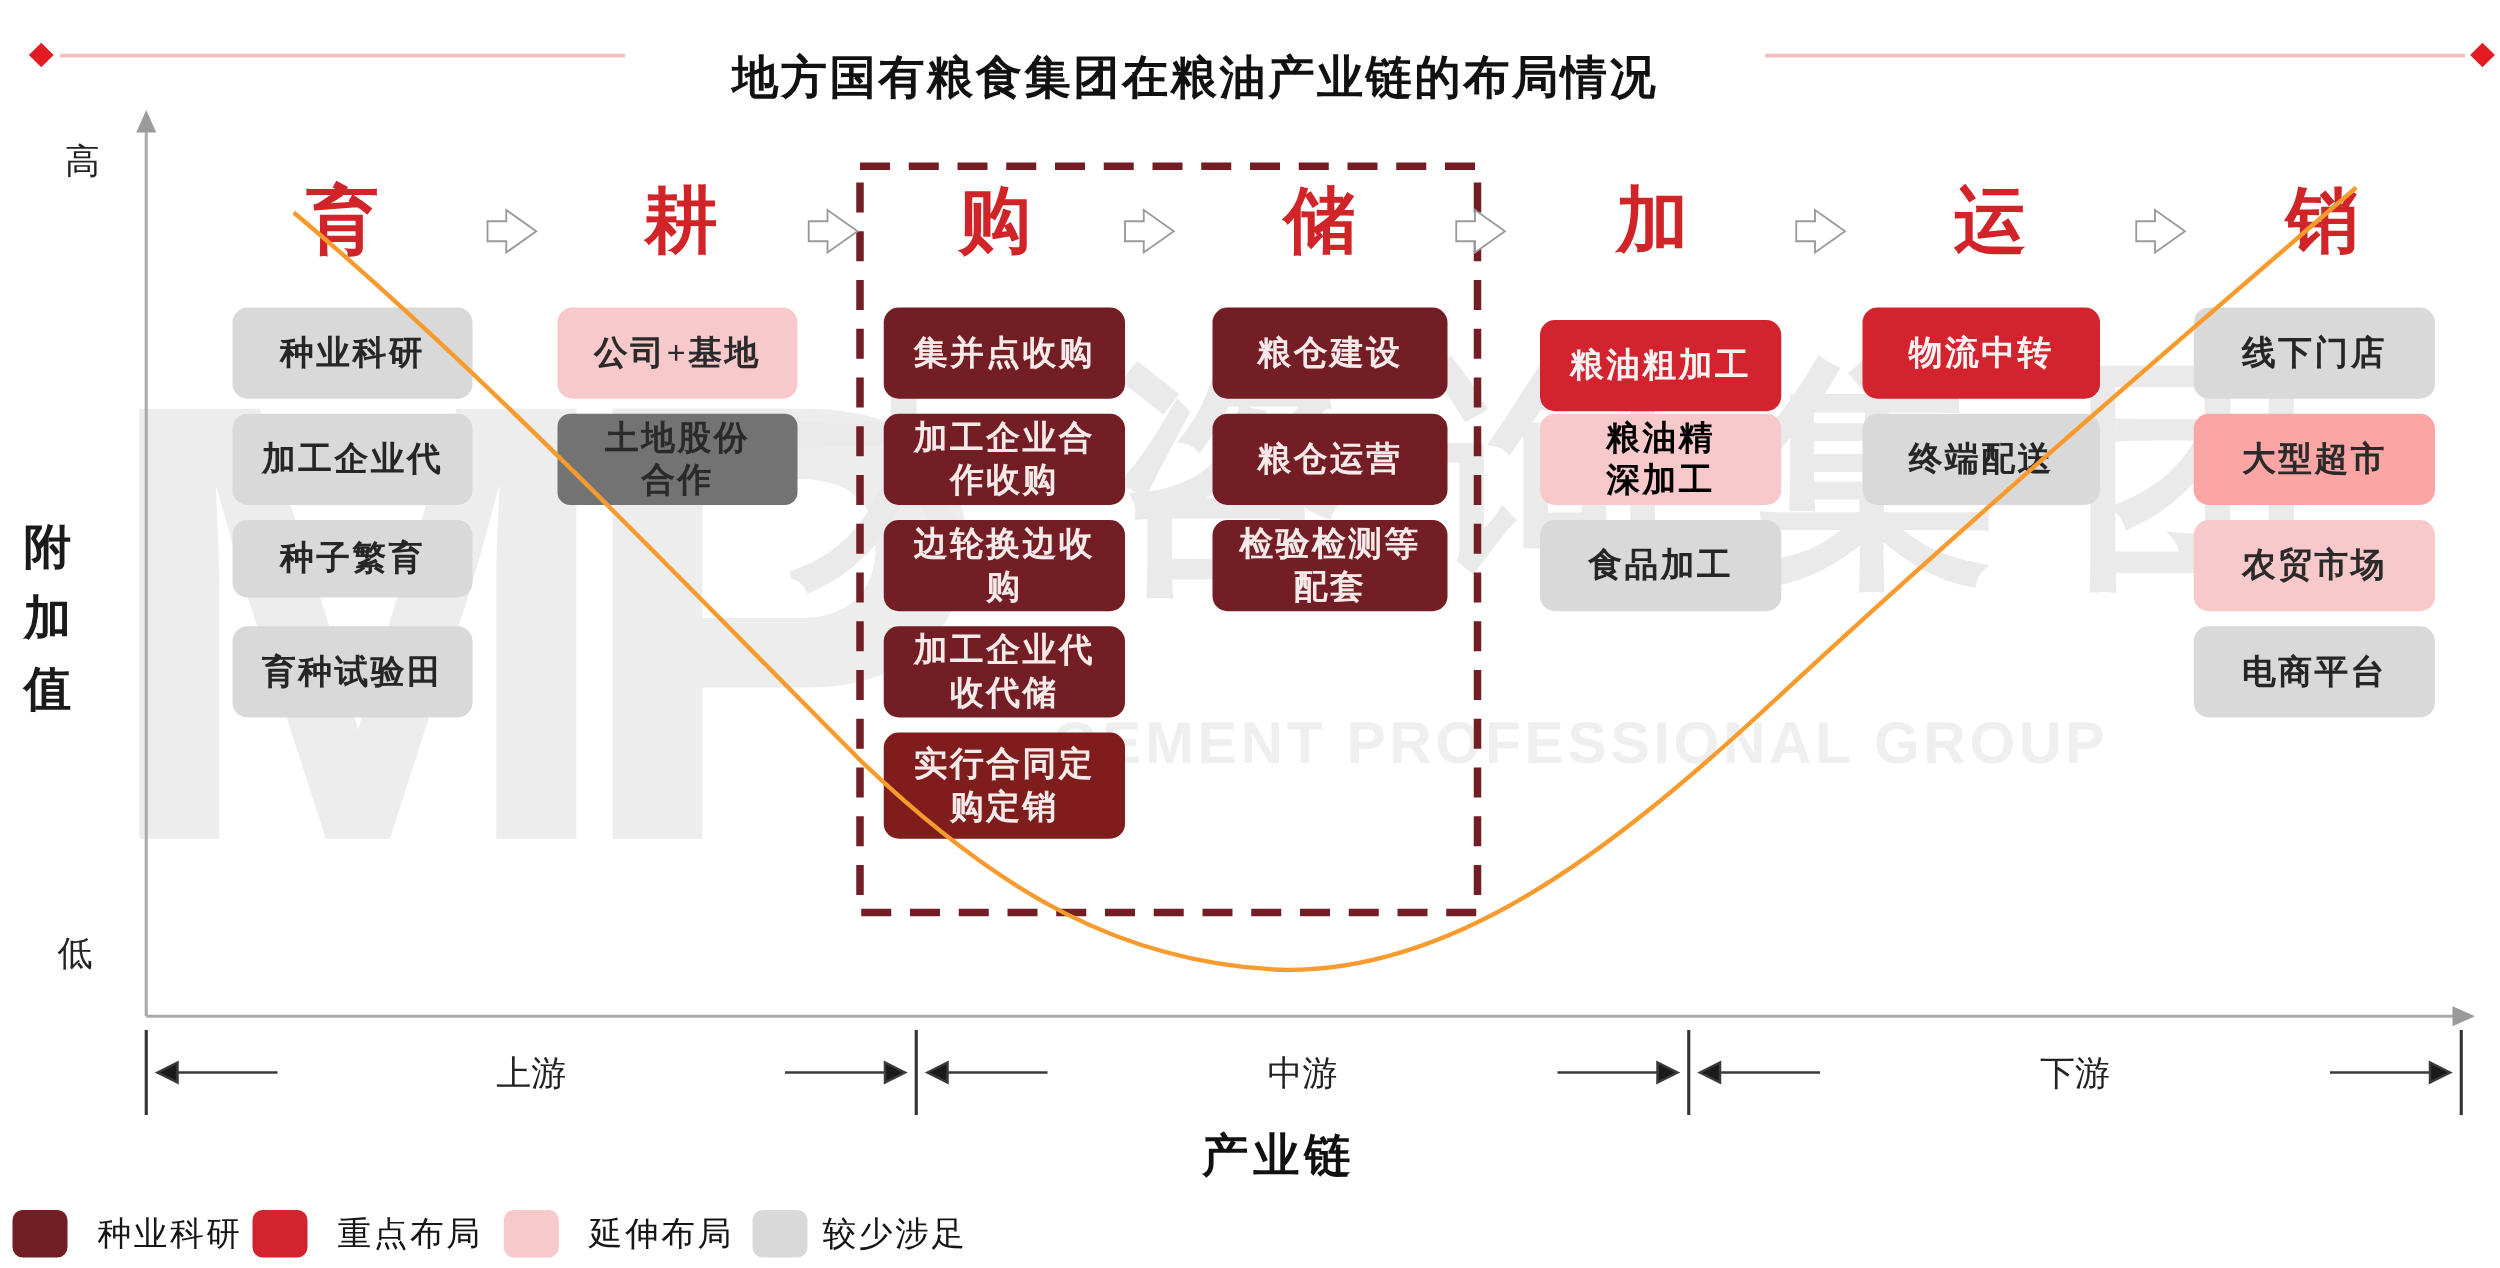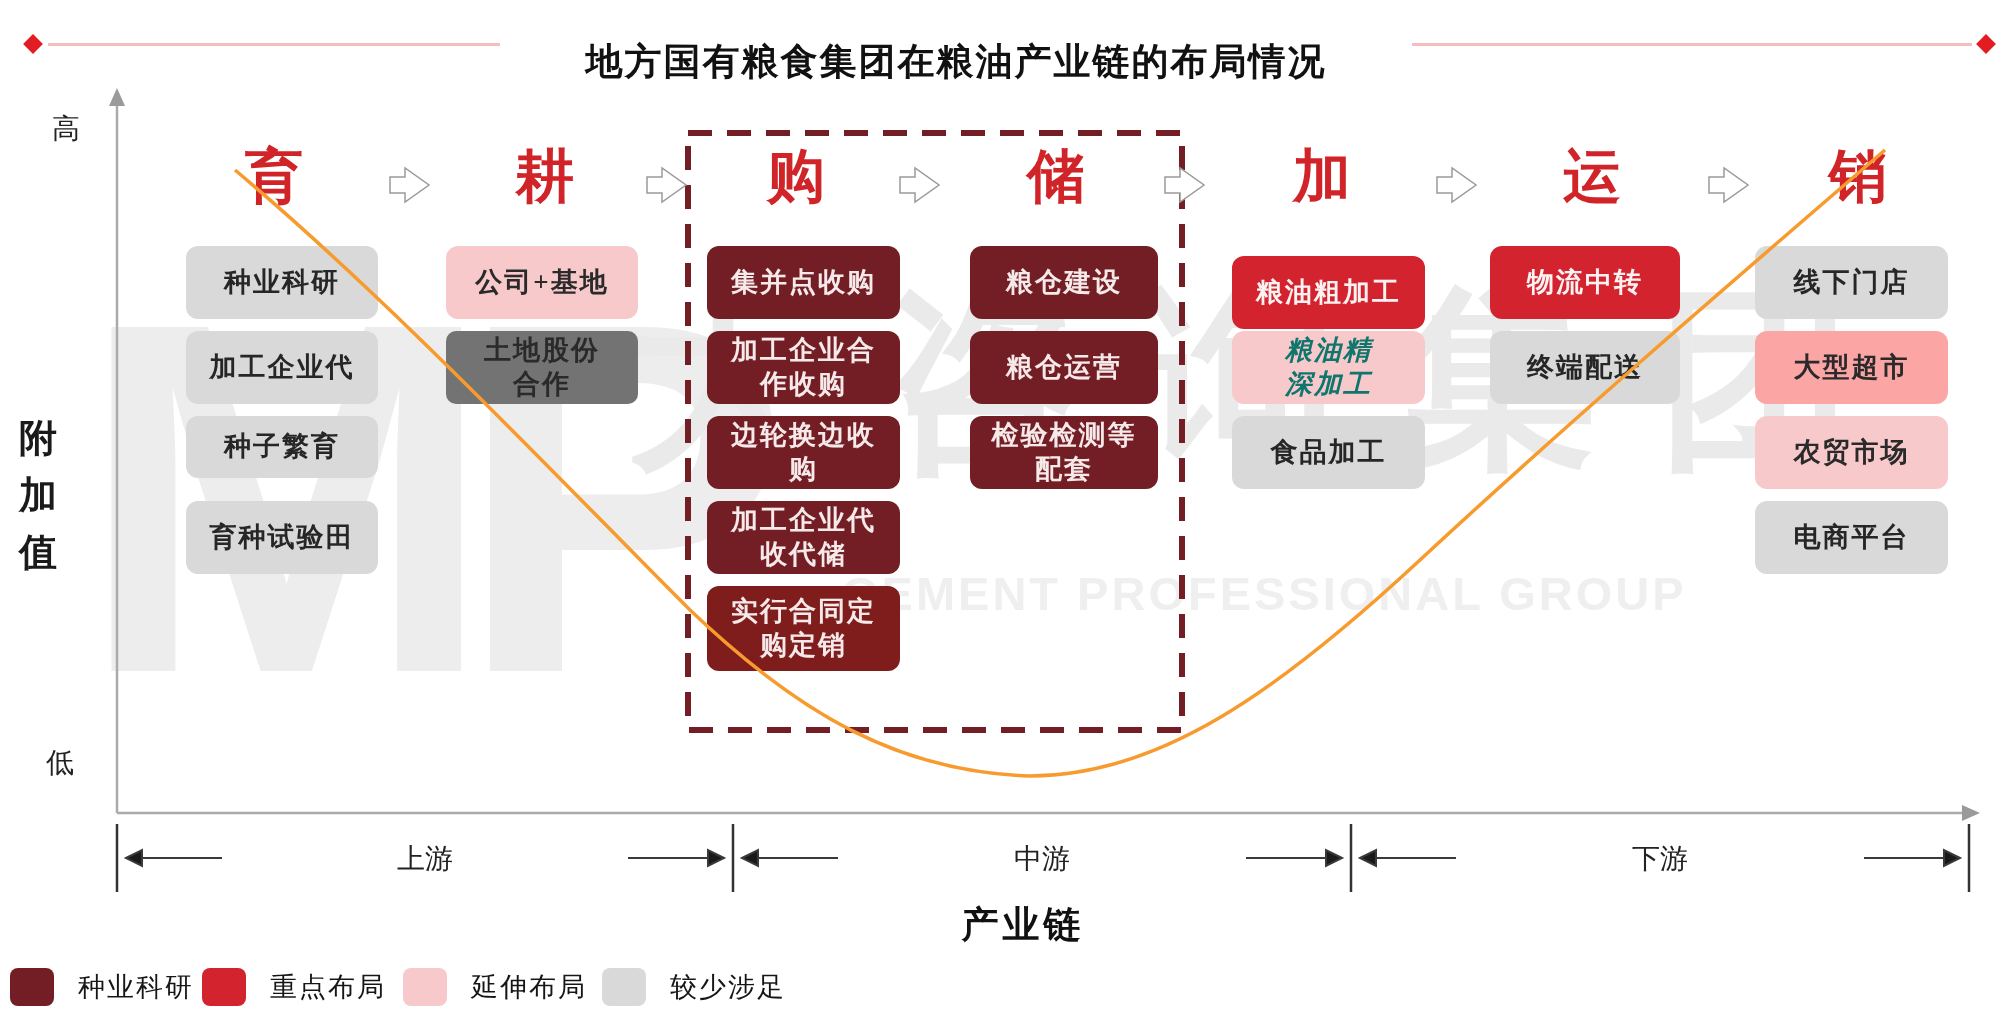--- a/index.html
+++ b/index.html
@@ -83,21 +83,21 @@
 收代储</div>
       <div class="item-box" style="left: 707px; width: 193px; top: 586px; height: 85px; background: #7f1d1d; color: rgb(246, 233, 233);">实行合同定
 购定销</div>
       <div class="stage-header" style="left: 976px; color: rgb(209, 36, 40);">储</div>
       <div class="item-box" style="left: 970px; width: 188px; top: 246px; height: 73px; background: rgb(115, 29, 36); color: rgb(246, 233, 233);">粮仓建设</div>
       <div class="item-box" style="left: 970px; width: 188px; top: 331px; height: 73px; background: rgb(115, 29, 36); color: rgb(246, 233, 233);">粮仓运营</div>
       <div class="item-box" style="left: 970px; width: 188px; top: 416px; height: 73px; background: rgb(115, 29, 36); color: rgb(246, 233, 233);">检验检测等
 配套</div>
       <div class="stage-header" style="left: 1242px; color: rgb(209, 36, 40);">加</div>
       <div class="item-box" style="left: 1232px; width: 193px; top: 256px; height: 73px; background: rgb(210, 35, 47); color: rgb(253, 242, 242);">粮油粗加工</div>
-      <div class="item-box" style="left: 1232px; width: 193px; top: 331px; height: 73px; background: rgb(248, 201, 203); color: #0f766e; font-style: italic;">粮油精
+      <div class="item-box" style="left: 1232px; width: 193px; top: 331px; height: 73px; background: rgb(248, 201, 203); color: #000000;">粮油精
 深加工</div>
       <div class="item-box" style="left: 1232px; width: 193px; top: 416px; height: 73px; background: rgb(217, 217, 217); color: rgb(38, 38, 38);">食品加工</div>
       <div class="stage-header" style="left: 1512px; color: rgb(209, 36, 40);">运</div>
       <div class="item-box" style="left: 1490px; width: 190px; top: 246px; height: 73px; background: rgb(210, 35, 47); color: rgb(253, 242, 242);">物流中转</div>
       <div class="item-box" style="left: 1490px; width: 190px; top: 331px; height: 73px; background: rgb(217, 217, 217); color: rgb(38, 38, 38);">终端配送</div>
       <div class="stage-header" style="left: 1778px; color: rgb(209, 36, 40);">销</div>
       <div class="item-box" style="left: 1755px; width: 193px; top: 246px; height: 73px; background: rgb(217, 217, 217); color: rgb(38, 38, 38);">线下门店</div>
       <div class="item-box" style="left: 1755px; width: 193px; top: 331px; height: 73px; background: #fca5a5; color: rgb(42, 42, 42);">大型超市</div>
       <div class="item-box" style="left: 1755px; width: 193px; top: 416px; height: 73px; background: rgb(248, 201, 203); color: rgb(42, 42, 42);">农贸市场</div>
       <div class="item-box" style="left: 1755px; width: 193px; top: 501px; height: 73px; background: rgb(217, 217, 217); color: rgb(38, 38, 38);">电商平台</div>
@@ -109,21 +109,21 @@
         <span class="legend-label">种业科研</span>
       </div>
       <div class="legend-item" style="left: 202px;">
         <span class="legend-swatch" style="background: rgb(210, 35, 47);"></span>
         <span class="legend-label">重点布局</span>
       </div>
       <div class="legend-item" style="left: 403px;">
         <span class="legend-swatch" style="background: rgb(248, 201, 203);"></span>
         <span class="legend-label">延伸布局</span>
       </div>
-      <div class="legend-item" style="left: 602px;">
+      <div class="legend-item" style="left: 602px; gap: 12px;">
         <span class="legend-swatch" style="background: rgb(217, 217, 217);"></span>
         <span class="legend-label">较少涉足</span>
       </div>
     </div>
 
   <svg id="decor" width="2000" height="1014" viewBox="0 0 2000 1014">
 
     <line x1="117" y1="100" x2="117" y2="813" stroke="#ababab" stroke-width="2.5"></line>
     <polygon points="117,88 109,106 125,106" fill="#9a9a9a"></polygon>
 

